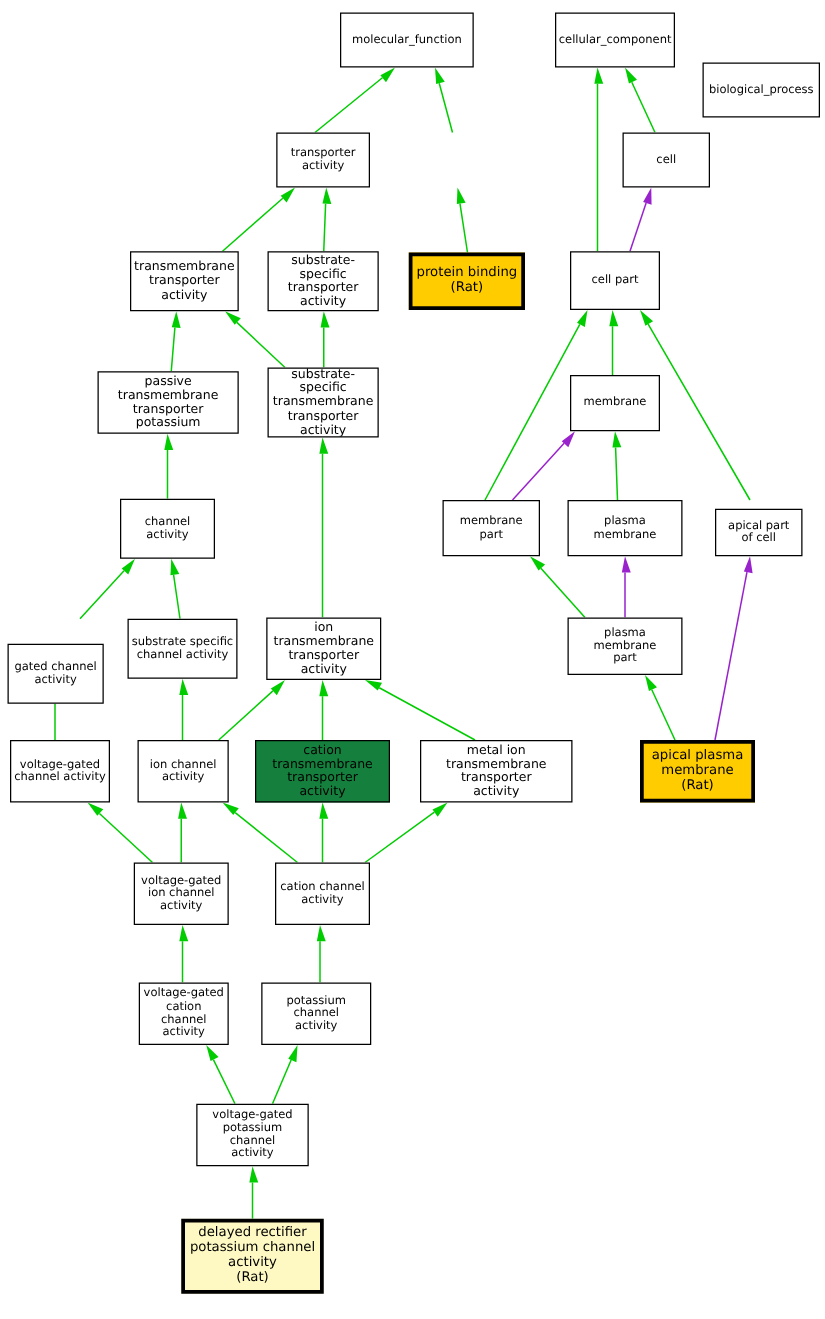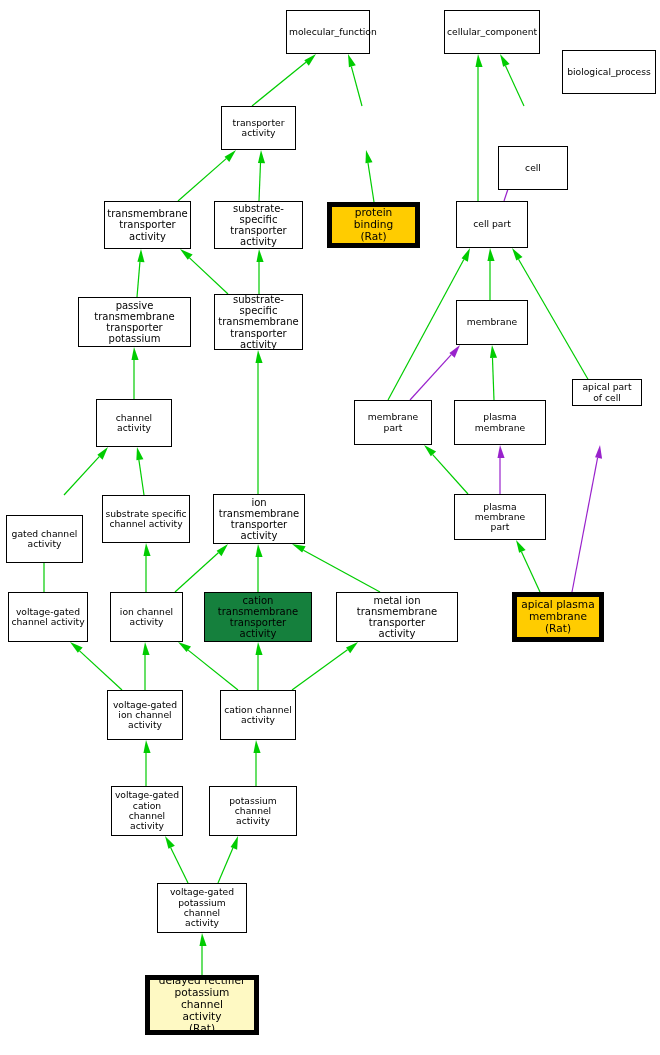--- a/index.html
+++ b/index.html
@@ -45,21 +45,21 @@
     width: 100%;
     padding: 0 2px;
     box-sizing: border-box;
     white-space: pre-line;
   }
   .go-node.size-sm { font-size: 10px; }
   .go-node.size-md { font-size: 9.2px; }
   .go-node.size-lg { font-size: 10.8px; }
   .go-node.highlight {
     background: #ffcc00;
-    border: 5px solid #0ea5e9;
+    border: 3px solid #0ea5e9;
     font-size: 10.6px;
   }
 </style>
 </head>
 <body>
 
 <div id="graph-root" style="width: 660px; height: 1055px; background: rgb(255, 255, 255);">
   <svg id="edge-layer" width="660" height="1055" viewBox="0 0 660 1055">
       <g>
         <line x1="252" y1="106" x2="305.91051799848856" y2="62.197704126228054" stroke="#00cc00" stroke-width="1.2"></line>
@@ -211,34 +211,34 @@
       </g>
       <g>
         <line x1="218" y1="883" x2="232.90978286673553" y2="847.9620102631715" stroke="#00cc00" stroke-width="1.2"></line>
         <polygon points="238,836 237.142494190627,849.7631640180189 230.58179163859523,846.9713756980054" fill="#00cc00"></polygon>
       </g>
       <g>
         <line x1="202" y1="975" x2="202" y2="946" stroke="#00cc00" stroke-width="1.2"></line>
         <polygon points="202,933 206.6,946 199.47,946" fill="#00cc00"></polygon>
       </g>
     </svg>
-<div class="go-node size-md" style="left: 286px; top: 10px; width: 84px; height: 44px; background: rgb(255, 255, 255); border-color: rgb(0, 0, 0); color: rgb(0, 0, 0);">
+<div class="go-node size-md" style="left: 272px; top: 10px; width: 107px; height: 44px; background: rgb(255, 255, 255); border-color: rgb(0, 0, 0); color: rgb(0, 0, 0);">
       <span class="node-label">molecular_function</span>
     </div>
     <div class="go-node size-md" style="left: 444px; top: 10px; width: 96px; height: 44px; background: rgb(255, 255, 255); border-color: rgb(0, 0, 0); color: rgb(0, 0, 0);">
       <span class="node-label">cellular_component</span>
     </div>
     <div class="go-node size-md" style="left: 562px; top: 10px; width: 94px; height: 44px; background: rgb(255, 255, 255); border-color: rgb(0, 0, 0); color: rgb(0, 0, 0); margin-top: 40px;">
       <span class="node-label">biological_process</span>
     </div>
     <div class="go-node size-md" style="left: 221px; top: 106px; width: 75px; height: 44px; background: rgb(255, 255, 255); border-color: rgb(0, 0, 0); color: rgb(0, 0, 0);">
       <span class="node-label">transporter
 activity</span>
     </div>
-    <div class="go-node size-md" style="left: 498px; top: 106px; width: 70px; height: 44px; background: rgb(255, 255, 255); border-color: rgb(0, 0, 0); color: rgb(0, 0, 0); margin-top: 40px;">
+    <div class="go-node size-md" style="left: 498px; top: 106px; width: 70px; height: 44px; background: rgb(255, 255, 255); border-color: rgb(0, 0, 0); color: rgb(0, 0, 0);">
       <span class="node-label">cell</span>
     </div>
     <div class="go-node size-sm" style="left: 104px; top: 201px; width: 87px; height: 48px; background: rgb(255, 255, 255); border-color: rgb(0, 0, 0); color: rgb(0, 0, 0);">
       <span class="node-label">transmembrane
 transporter
 activity</span>
     </div>
     <div class="go-node size-sm" style="left: 214px; top: 201px; width: 89px; height: 48px; background: rgb(255, 255, 255); border-color: rgb(0, 0, 0); color: rgb(0, 0, 0);">
       <span class="node-label">substrate-specific
 transporter
@@ -267,21 +267,21 @@
     </div>
     <div class="go-node size-md" style="left: 96px; top: 399px; width: 76px; height: 48px; background: rgb(255, 255, 255); border-color: rgb(0, 0, 0); color: rgb(0, 0, 0);">
       <span class="node-label">channel activity</span>
     </div>
     <div class="go-node size-md" style="left: 354px; top: 400px; width: 78px; height: 45px; background: rgb(255, 255, 255); border-color: rgb(0, 0, 0); color: rgb(0, 0, 0);">
       <span class="node-label">membrane part</span>
     </div>
     <div class="go-node size-md" style="left: 454px; top: 400px; width: 92px; height: 45px; background: rgb(255, 255, 255); border-color: rgb(0, 0, 0); color: rgb(0, 0, 0);">
       <span class="node-label">plasma membrane</span>
     </div>
-    <div class="go-node size-md" style="left: 572px; top: 379px; width: 70px; height: 27px; background: rgb(255, 255, 255); border-color: rgb(0, 0, 0); color: rgb(0, 0, 0);">
+    <div class="go-node size-md" style="left: 572px; top: 407px; width: 70px; height: 38px; background: rgb(255, 255, 255); border-color: rgb(0, 0, 0); color: rgb(0, 0, 0);">
       <span class="node-label">apical part
 of cell</span>
     </div>
     <div class="go-node size-md" style="left: 6px; top: 515px; width: 77px; height: 48px; background: rgb(255, 255, 255); border-color: rgb(0, 0, 0); color: rgb(0, 0, 0);">
       <span class="node-label">gated channel
 activity</span>
     </div>
     <div class="go-node size-md" style="left: 102px; top: 495px; width: 88px; height: 48px; background: rgb(255, 255, 255); border-color: rgb(0, 0, 0); color: rgb(0, 0, 0);">
       <span class="node-label">substrate specific
 channel activity</span>

